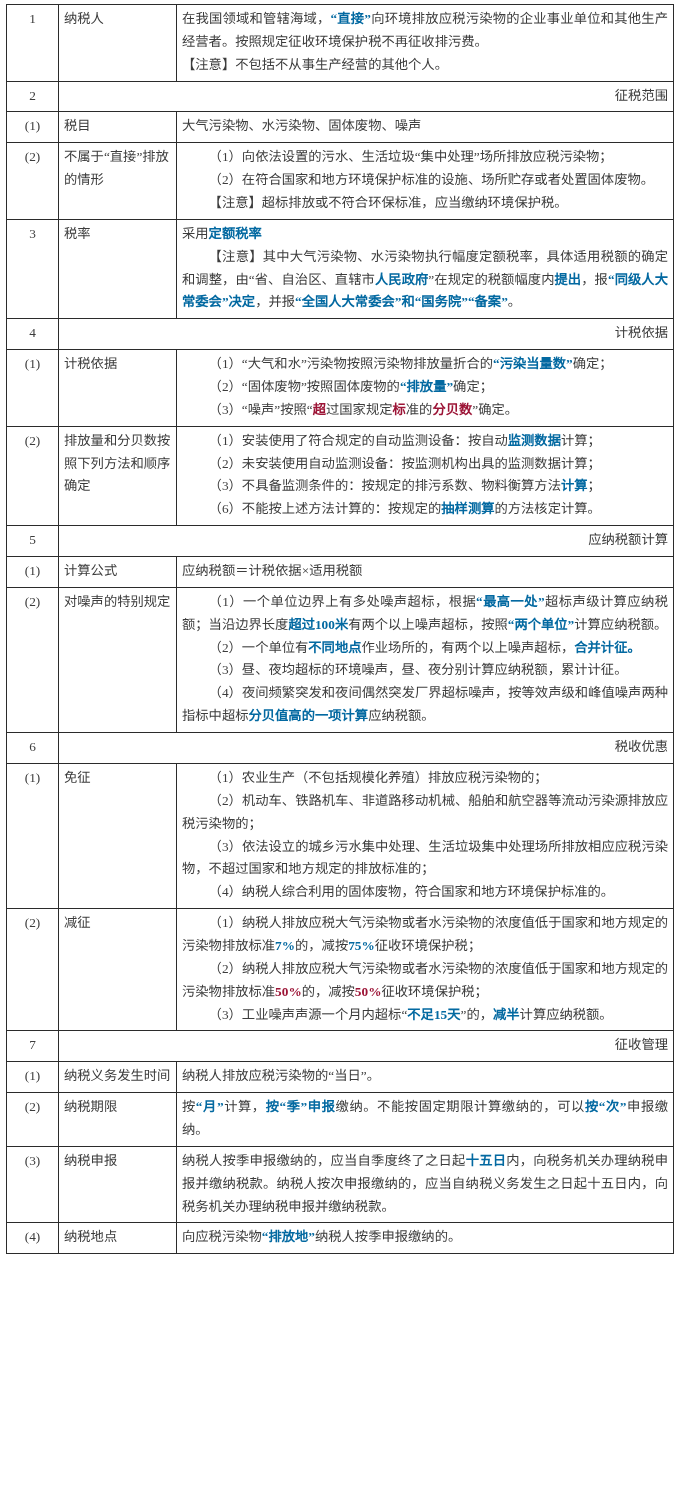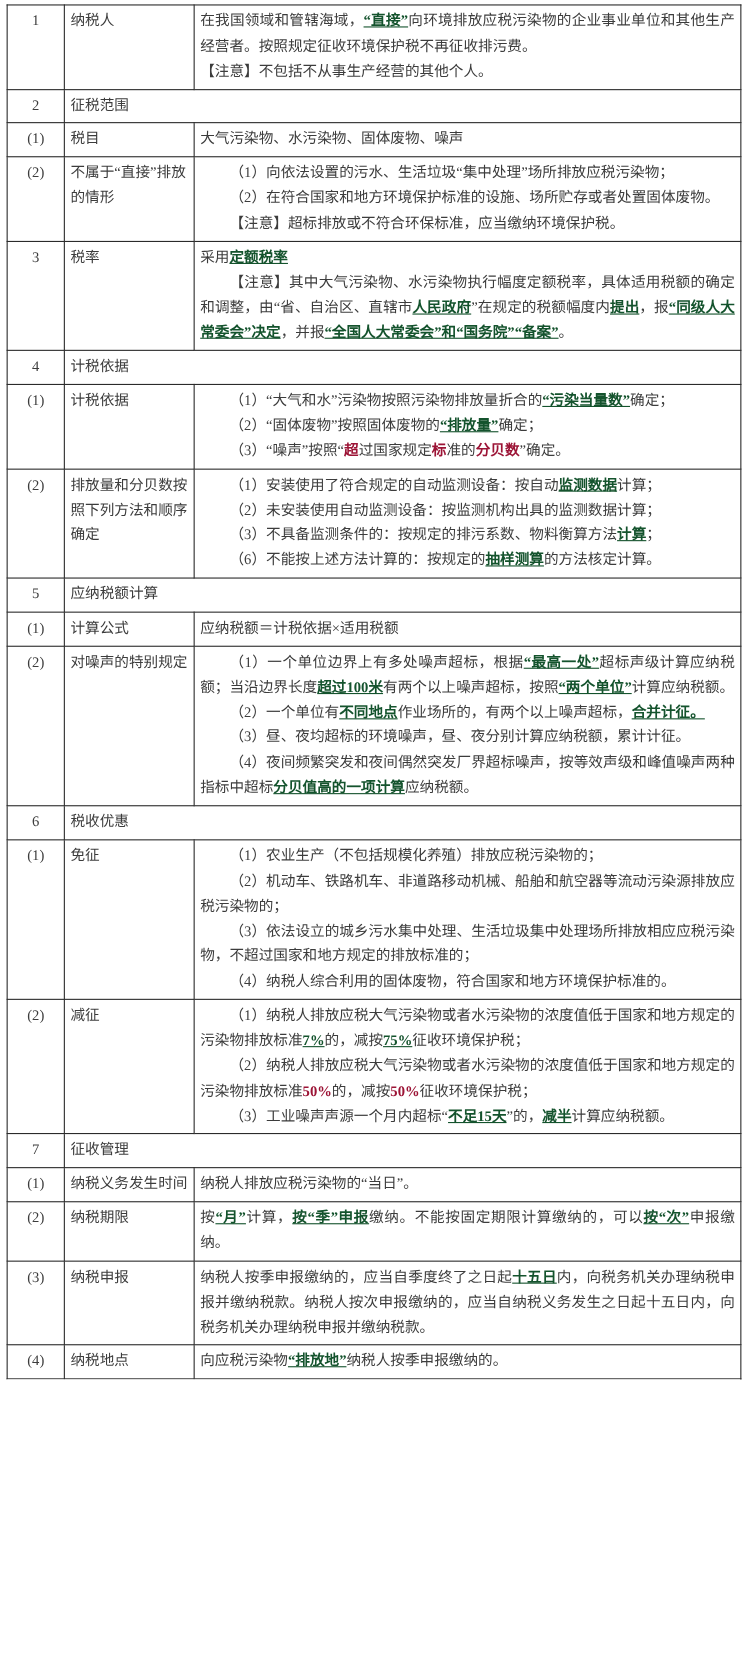--- a/index.html
+++ b/index.html
@@ -46,36 +46,35 @@
   }
   td.label {
     text-align: left;
     margin-left: 44px;
   }
   td.body {
     text-align: justify;
     text-justify: inter-ideograph;
   }
   td.section-title {
-    text-align: left;
+    text-align: right;
     margin-left: 12px;
   }
   .ind {
     display: block;
     text-indent: 2em;
   }
   .noind {
     display: block;
     text-indent: 0;
   }
   
   .hl {
-    color: #14532d;
+    color: #0369a1;
     font-weight: bold;
-    text-decoration: underline;
     text-underline-offset: 1px;
   }
   .hl-nu {
     color: #9c1436;
     font-weight: bold;
   }
   
   .page-edge {
     height: 4px;
     background: #ffffff;

